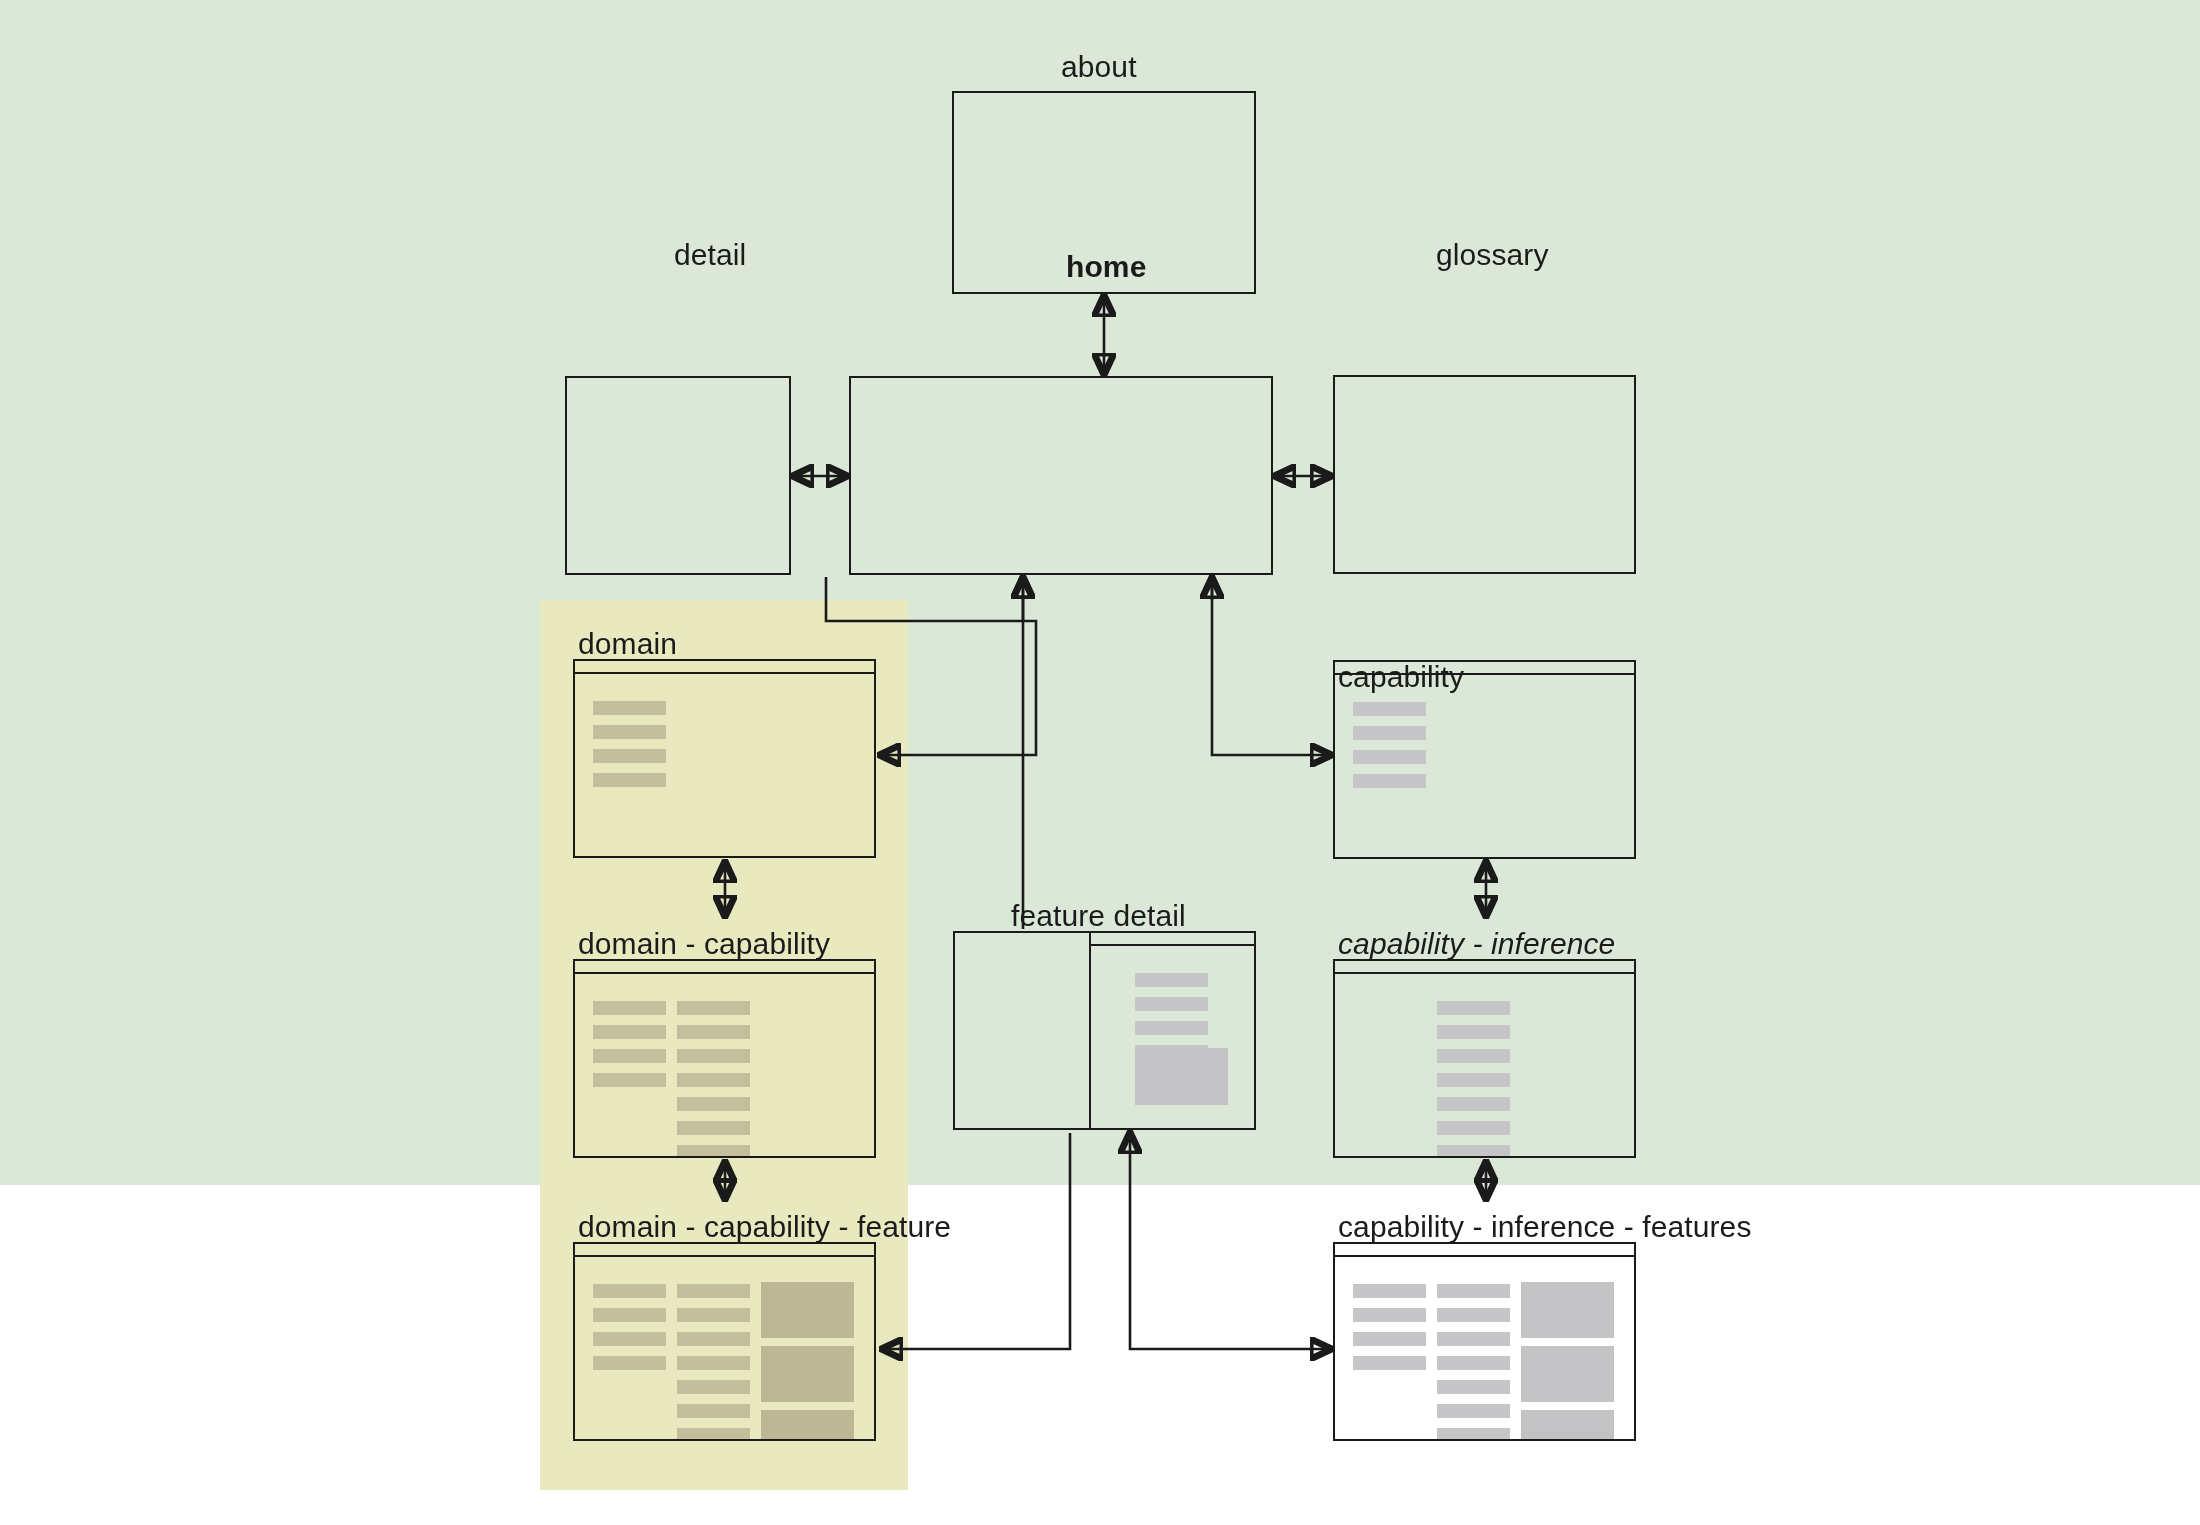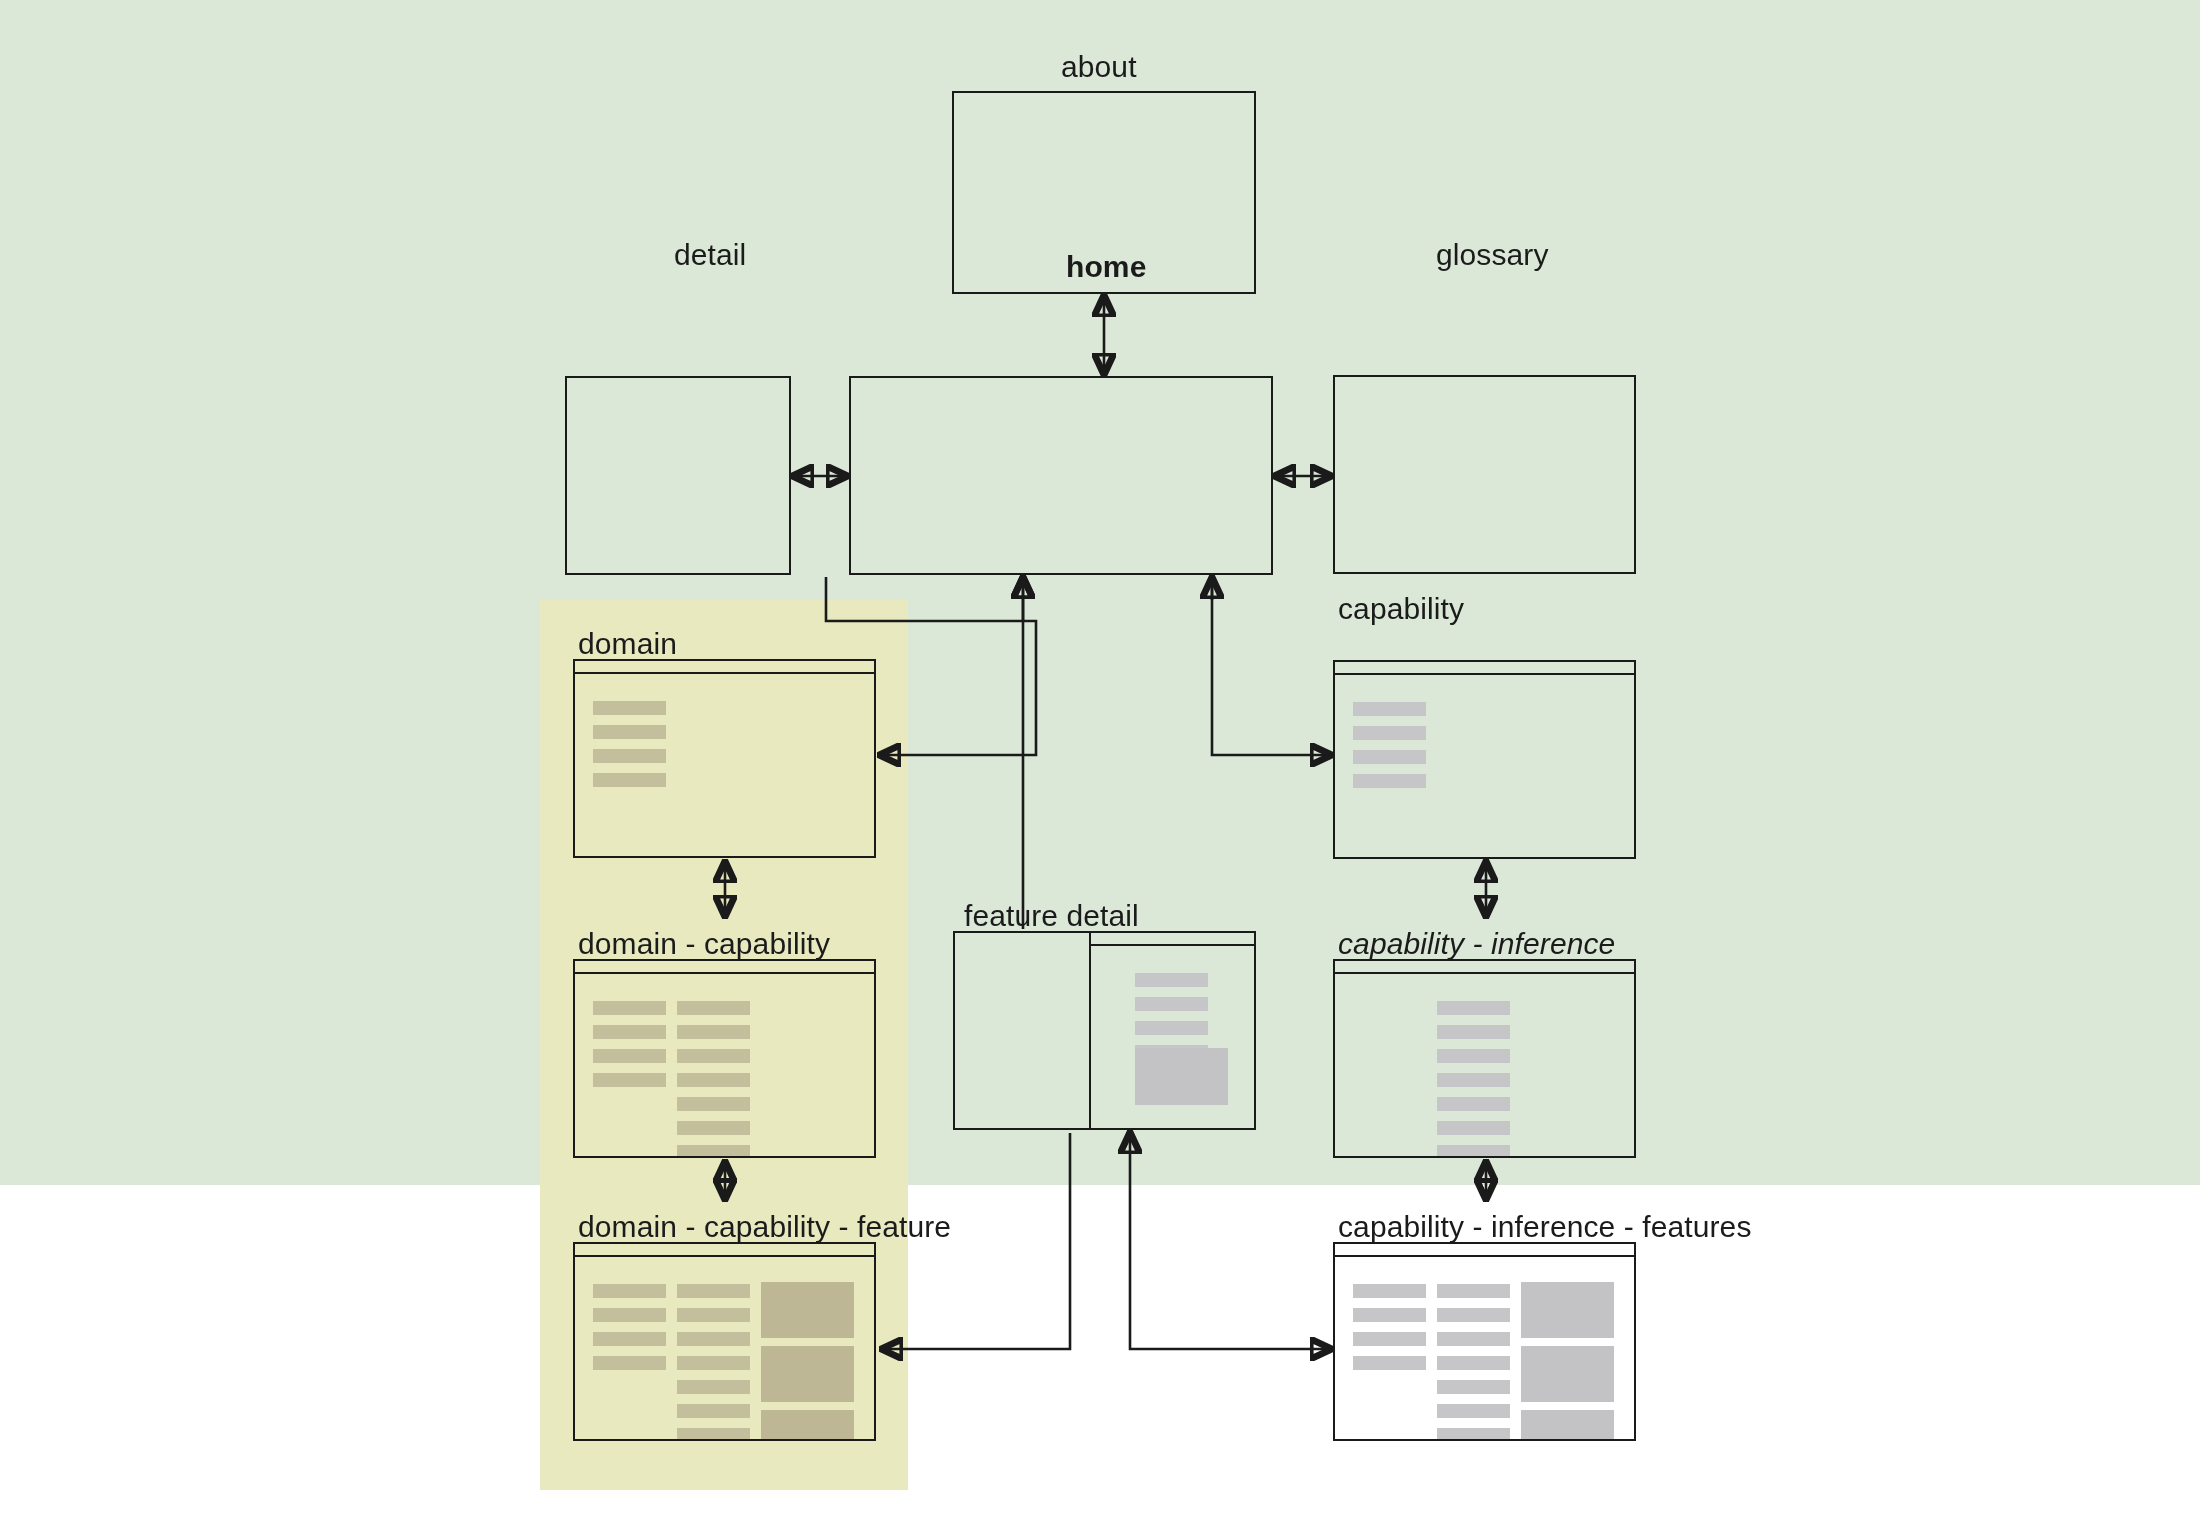--- a/index.html
+++ b/index.html
@@ -170,34 +170,34 @@
         <div class="bar" style="left: 102px; top: 136px; width: 73px; height: 14px; background: rgb(195, 191, 157);"></div>
         <div class="bar" style="left: 102px; top: 160px; width: 73px; height: 14px; background: rgb(195, 191, 157);"></div>
         <div class="bar" style="left: 102px; top: 184px; width: 73px; height: 14px; background: rgb(195, 191, 157);"></div>
         <div class="block" style="left: 186px; top: 38px; width: 93px; height: 56px; background: rgb(189, 183, 149); overflow: hidden;"></div>
         <div class="block" style="left: 186px; top: 102px; width: 93px; height: 56px; background: rgb(189, 183, 149); overflow: hidden;"></div>
         <div class="block" style="left: 186px; top: 166px; width: 93px; height: 56px; background: rgb(189, 183, 149); overflow: hidden;"></div>
       </div>
   </div>
 
   <div class="node" id="node-feature_detail">
-    <div class="node-label" style="left: 964px; top: 901px; text-align: center;">feature detail</div>
+    <div class="node-label" style="left: 1011px; top: 901px; text-align: center;">feature detail</div>
     <div class="screen" style="left: 953px; top: 931px; width: 303px; height: 199px; border-color: rgb(26, 26, 26); overflow: hidden;">
         <div class="pane-divider" style="left: 134px; border-color: rgb(26, 26, 26);"></div>
         <div class="titlebar" style="left: 134px; border-color: rgb(26, 26, 26);"></div>
         <div class="bar" style="left: 180px; top: 40px; width: 73px; height: 14px; background: rgb(198, 198, 201);"></div>
         <div class="bar" style="left: 180px; top: 64px; width: 73px; height: 14px; background: rgb(198, 198, 201);"></div>
         <div class="bar" style="left: 180px; top: 88px; width: 73px; height: 14px; background: rgb(198, 198, 201);"></div>
         <div class="bar" style="left: 180px; top: 112px; width: 73px; height: 14px; background: rgb(198, 198, 201);"></div>
         <div class="block" style="left: 180px; top: 115px; width: 93px; height: 57px; background: rgb(195, 195, 198); overflow: hidden;"></div>
       </div>
   </div>
 
   <div class="node" id="node-capability">
-    <div class="node-label" style="left: 1338px; top: 594px;">capability</div>
+    <div class="node-label" style="left: 1338px; top: 662px;">capability</div>
     <div class="screen" style="left: 1333px; top: 660px; width: 303px; height: 199px; border-color: rgb(26, 26, 26); overflow: hidden;">
         <div class="titlebar" style="border-color: rgb(26, 26, 26);"></div>
         <div class="bar" style="left: 18px; top: 40px; width: 73px; height: 14px; background: rgb(198, 198, 201);"></div>
         <div class="bar" style="left: 18px; top: 64px; width: 73px; height: 14px; background: rgb(198, 198, 201);"></div>
         <div class="bar" style="left: 18px; top: 88px; width: 73px; height: 14px; background: rgb(198, 198, 201);"></div>
         <div class="bar" style="left: 18px; top: 112px; width: 73px; height: 14px; background: rgb(198, 198, 201);"></div>
       </div>
   </div>
 
   <div class="node" id="node-capability_inference">

